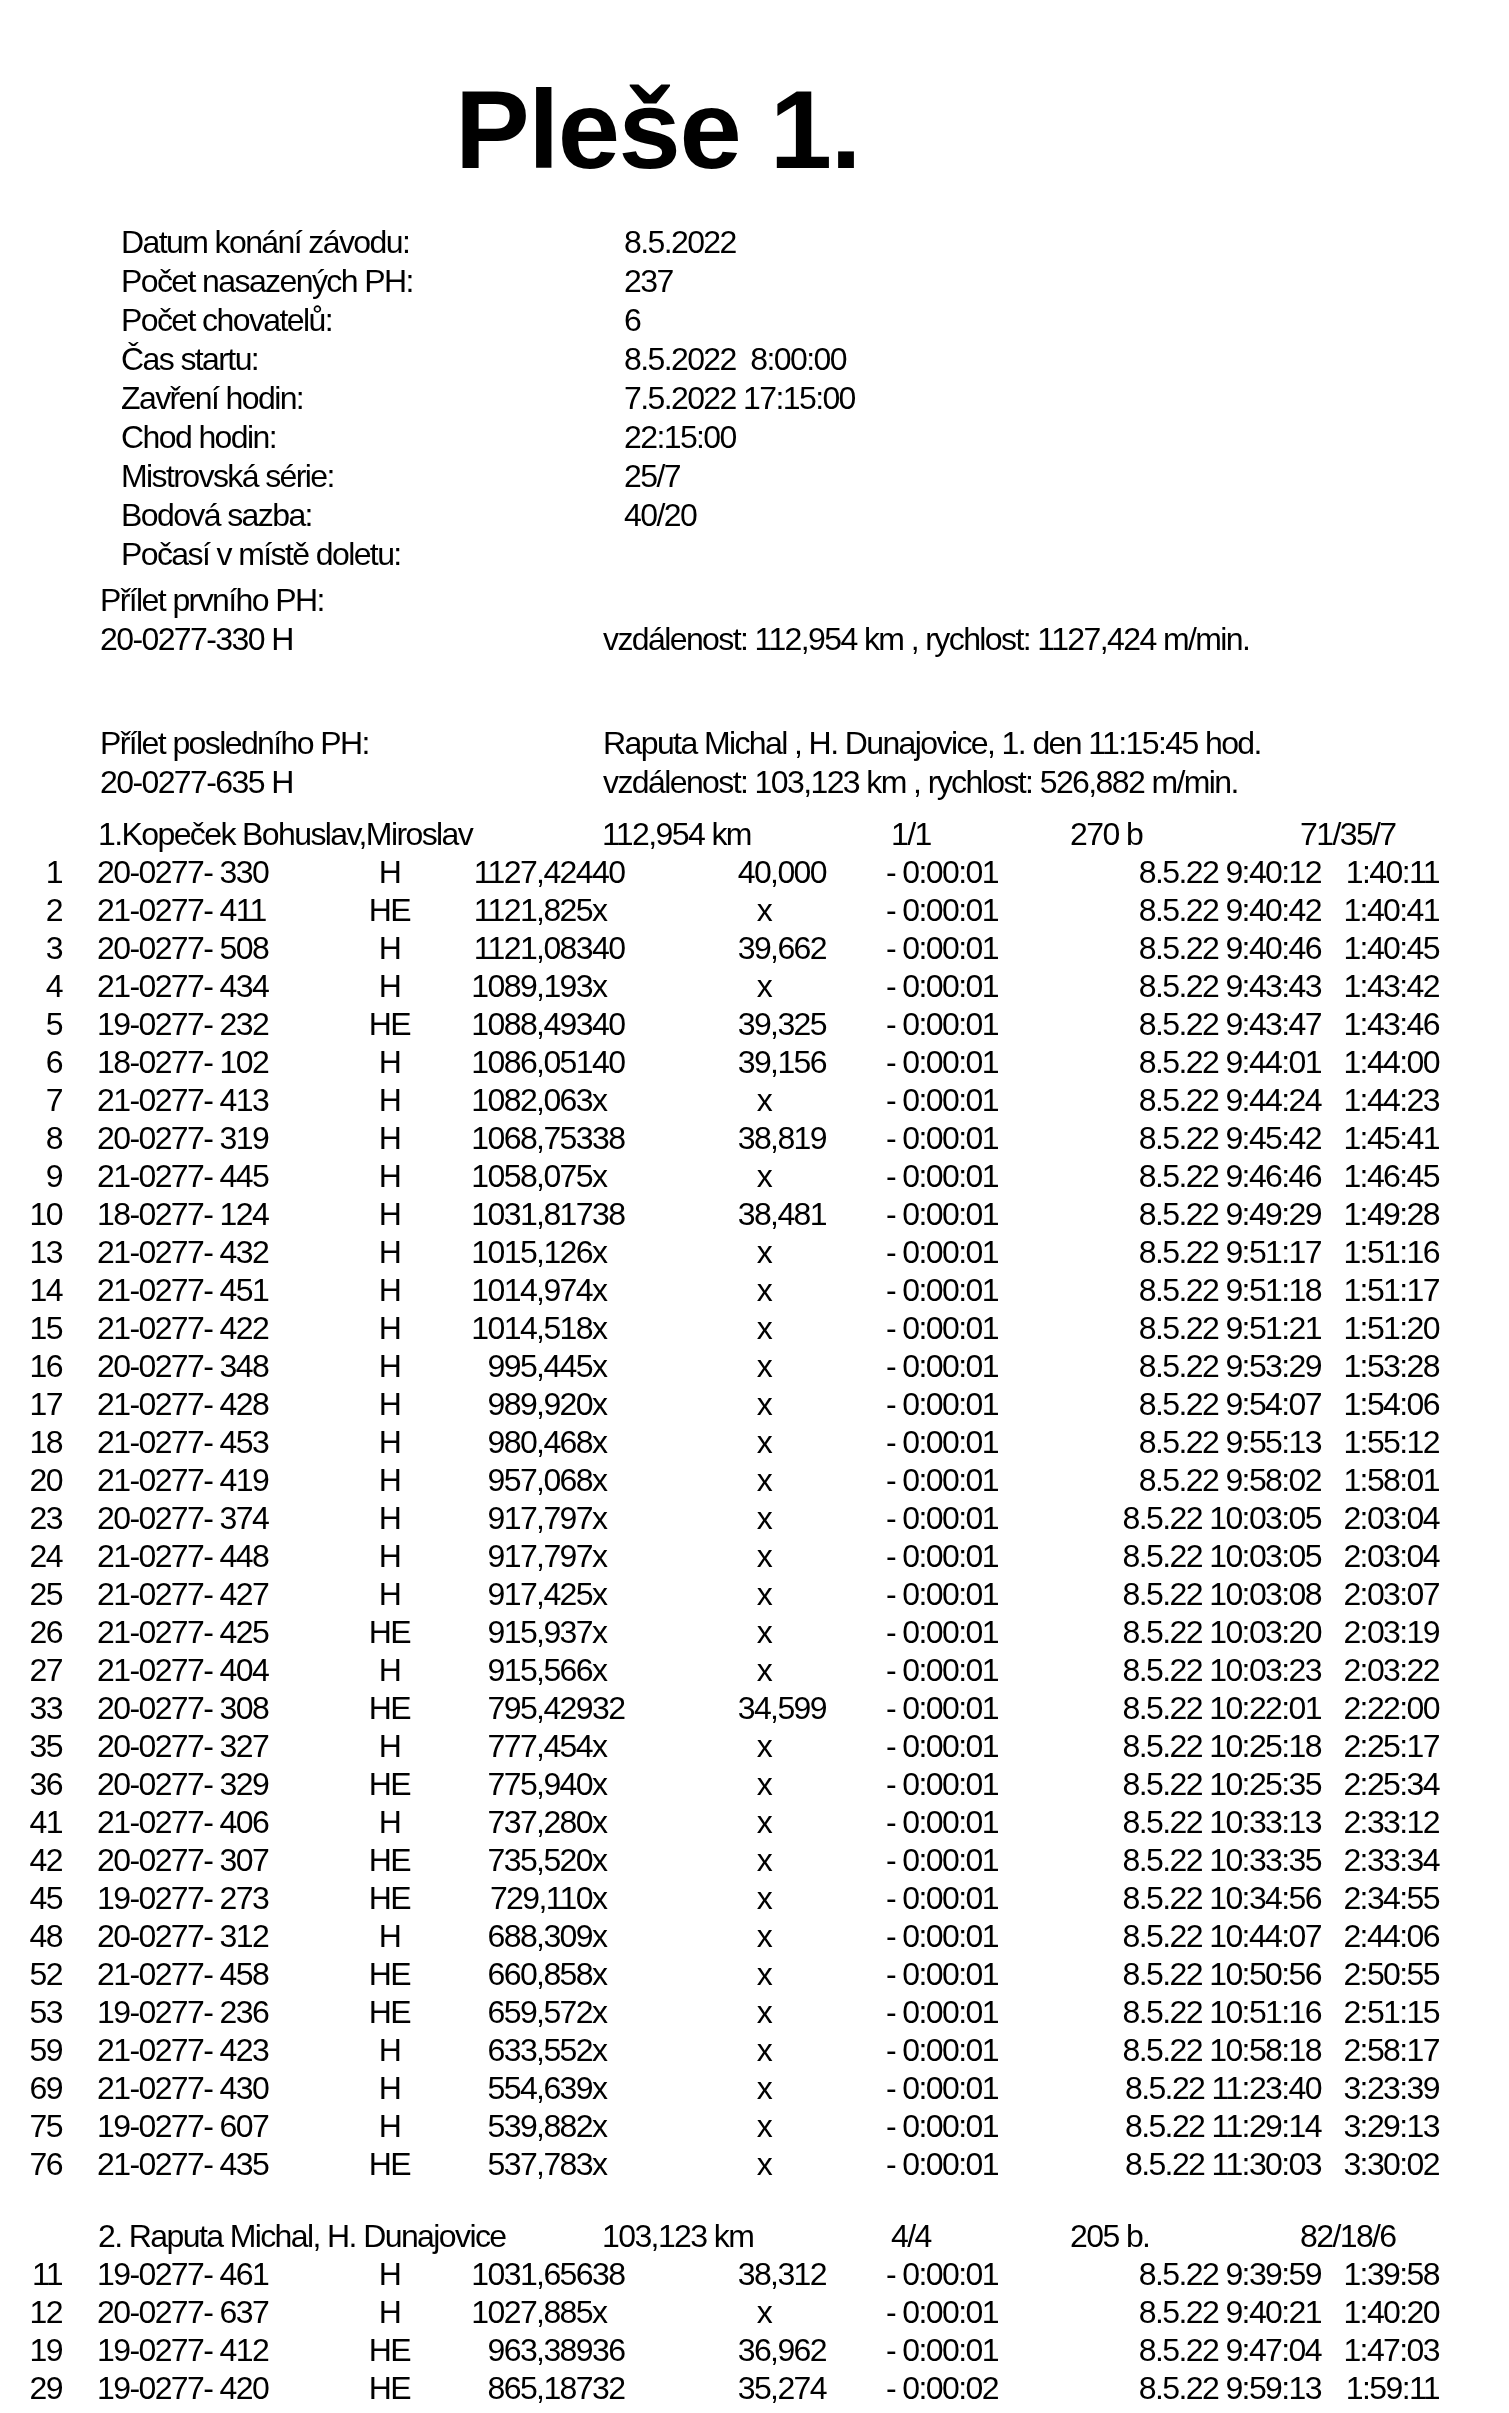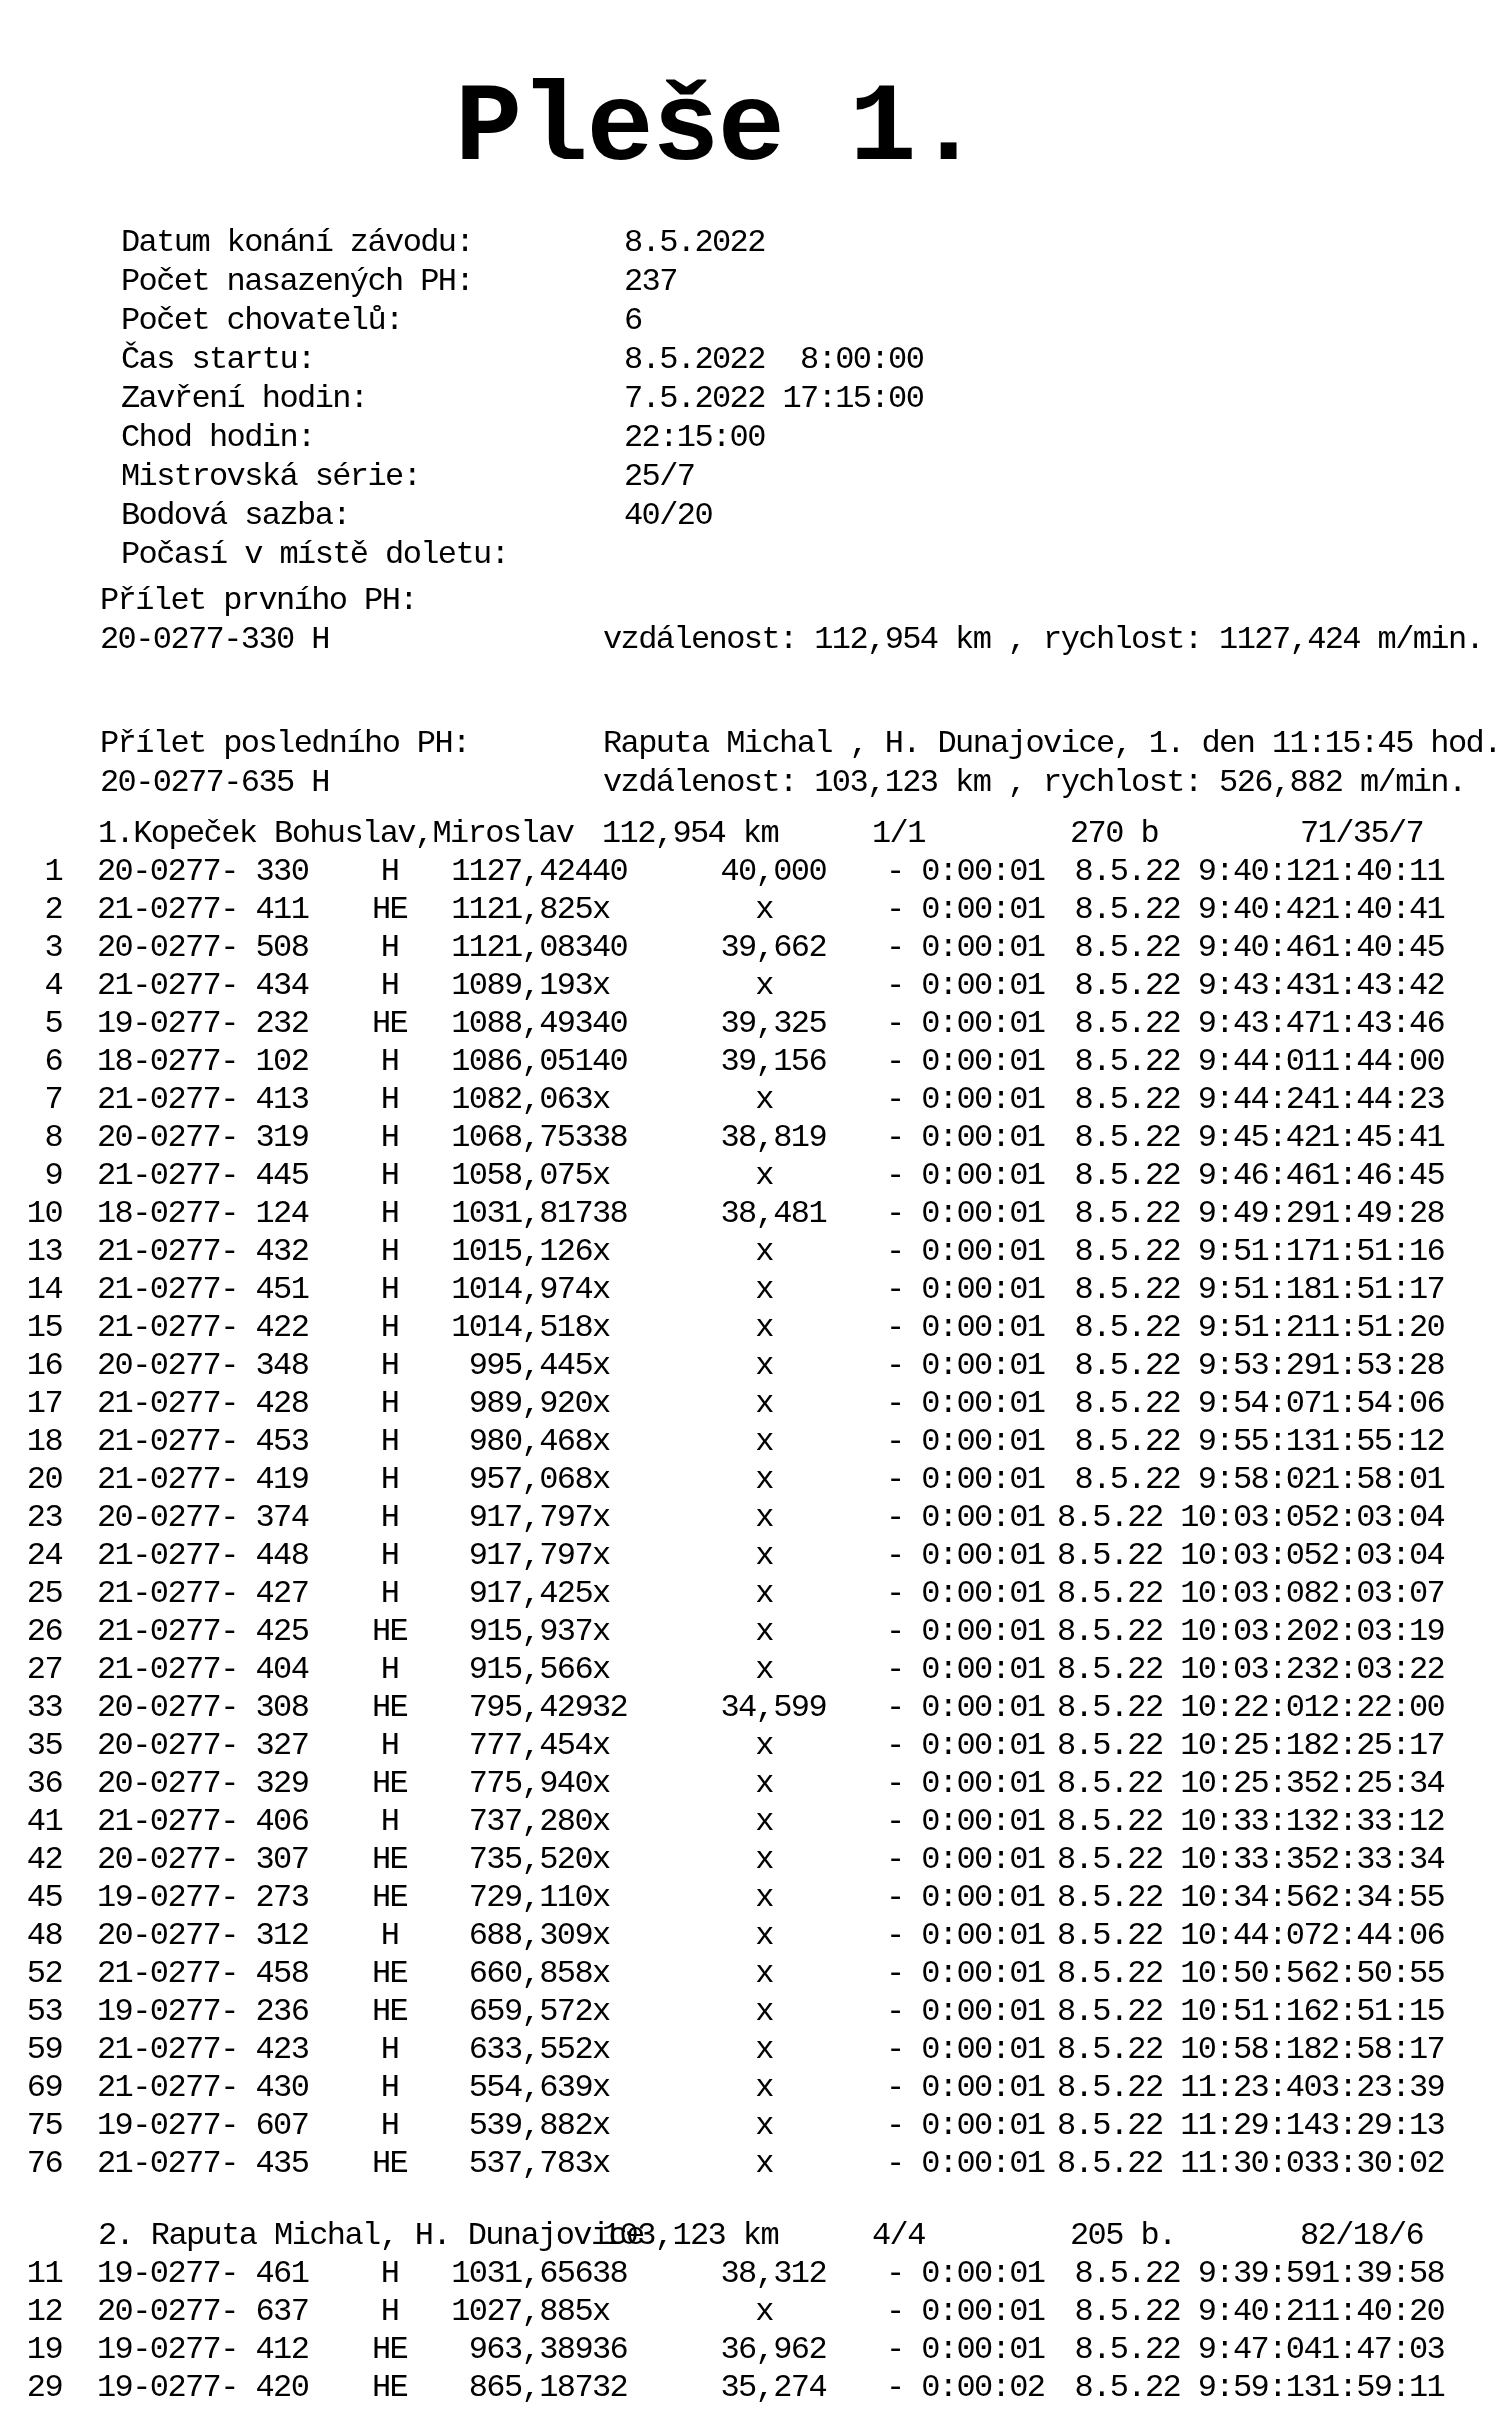--- a/index.html
+++ b/index.html
@@ -2,21 +2,21 @@
 <html style="font-size:11.8px"><head>
 <meta charset="utf-8">
 <style>
   html, body { margin: 0; padding: 0; background: #ffffff; }
   .page {
     position: relative;
     width: 1510px;
     height: 2413px;
     background: #ffffff;
     color: #000000;
-    font-family: Liberation Mono, monospace;
+    font-family: Liberation Sans, sans-serif;
     font-size: 32px;
     letter-spacing: -1.6px;
     overflow: hidden;
     border-radius: 28px;
   }
   .title {
     position: absolute;
     top: 74px;
     left: 455px;
     font-size: 112px;
@@ -36,21 +36,21 @@
   }
   .arrival-first-section { position: absolute; top: 581px; left: 0; width: 100%; }
   .arrival-last-section  { position: absolute; top: 724px; left: 0; width: 100%; }
   .results-group { position: absolute; left: 0; width: 100%; }
   .group-0 { top: 815px; }
   .group-1 { top: 2217px; }
   .group-header { position: relative; height: 38px; line-height: 38px; white-space: pre; }
   .gh { position: absolute; top: 0; }
   .gh-name { left: 98px; }
   .gh-dist { left: 602px; }
-  .gh-frac { left: 872px; }
+  .gh-frac { left: 891px; }
   .gh-pts  { left: 1070px; }
   .gh-ser  { left: 1300px; }
   .row {
     display: grid;
     grid-template-columns: 62px 276px 103px 151px 110px 124px 218px 277px 118px;
     height: 38px;
     line-height: 38px;
     white-space: pre;
   }
   .c1 { text-align: right; }

